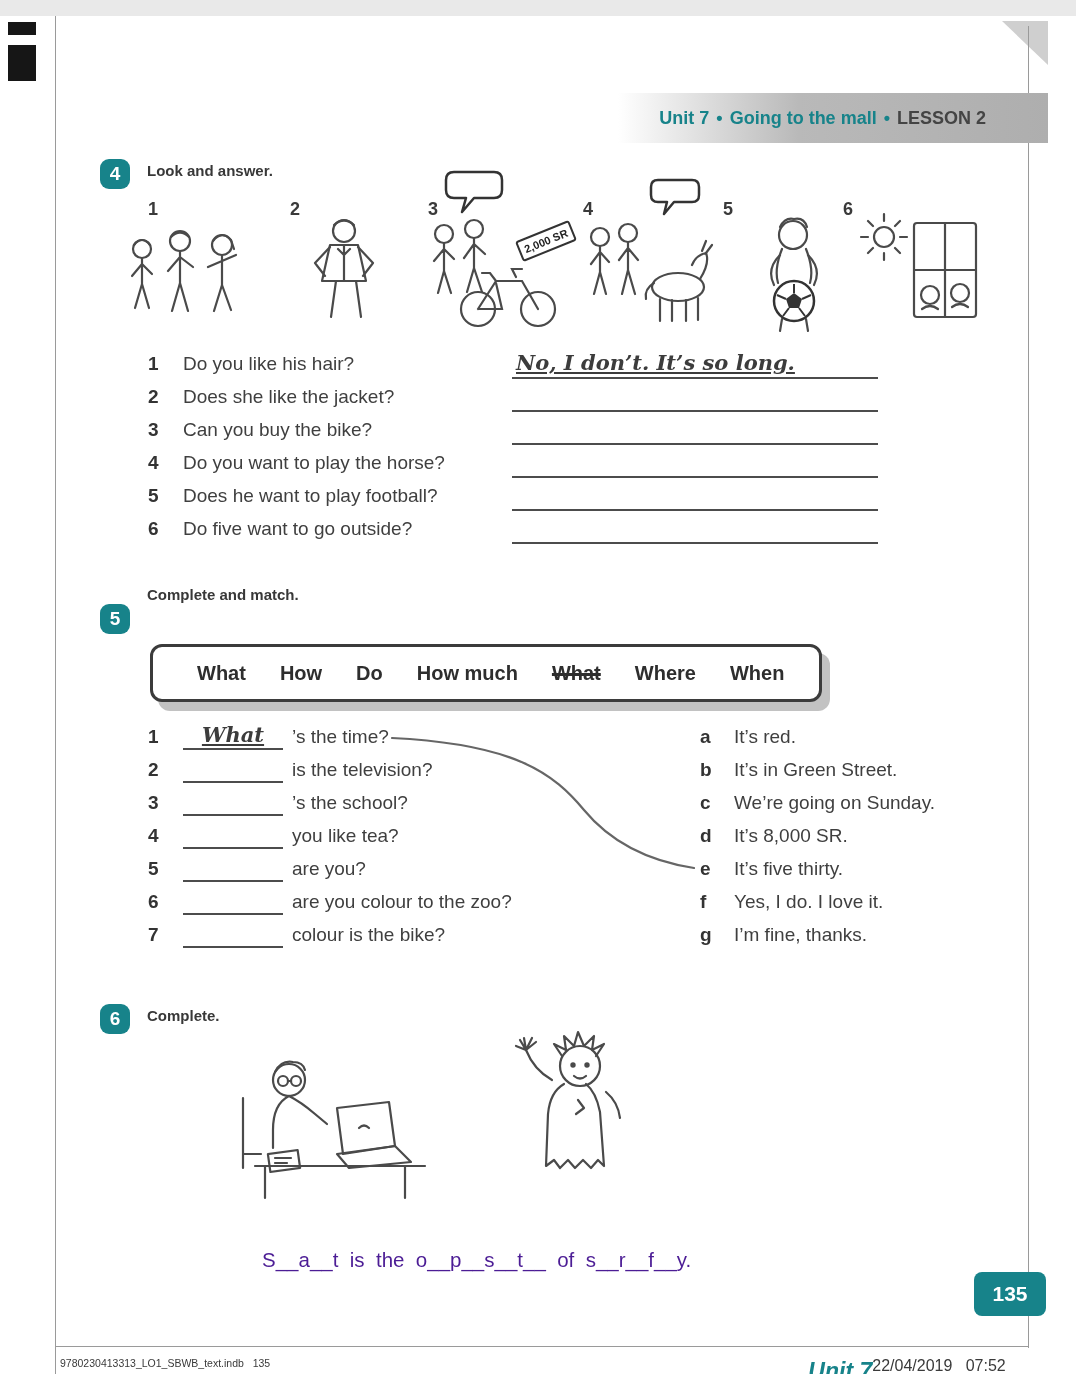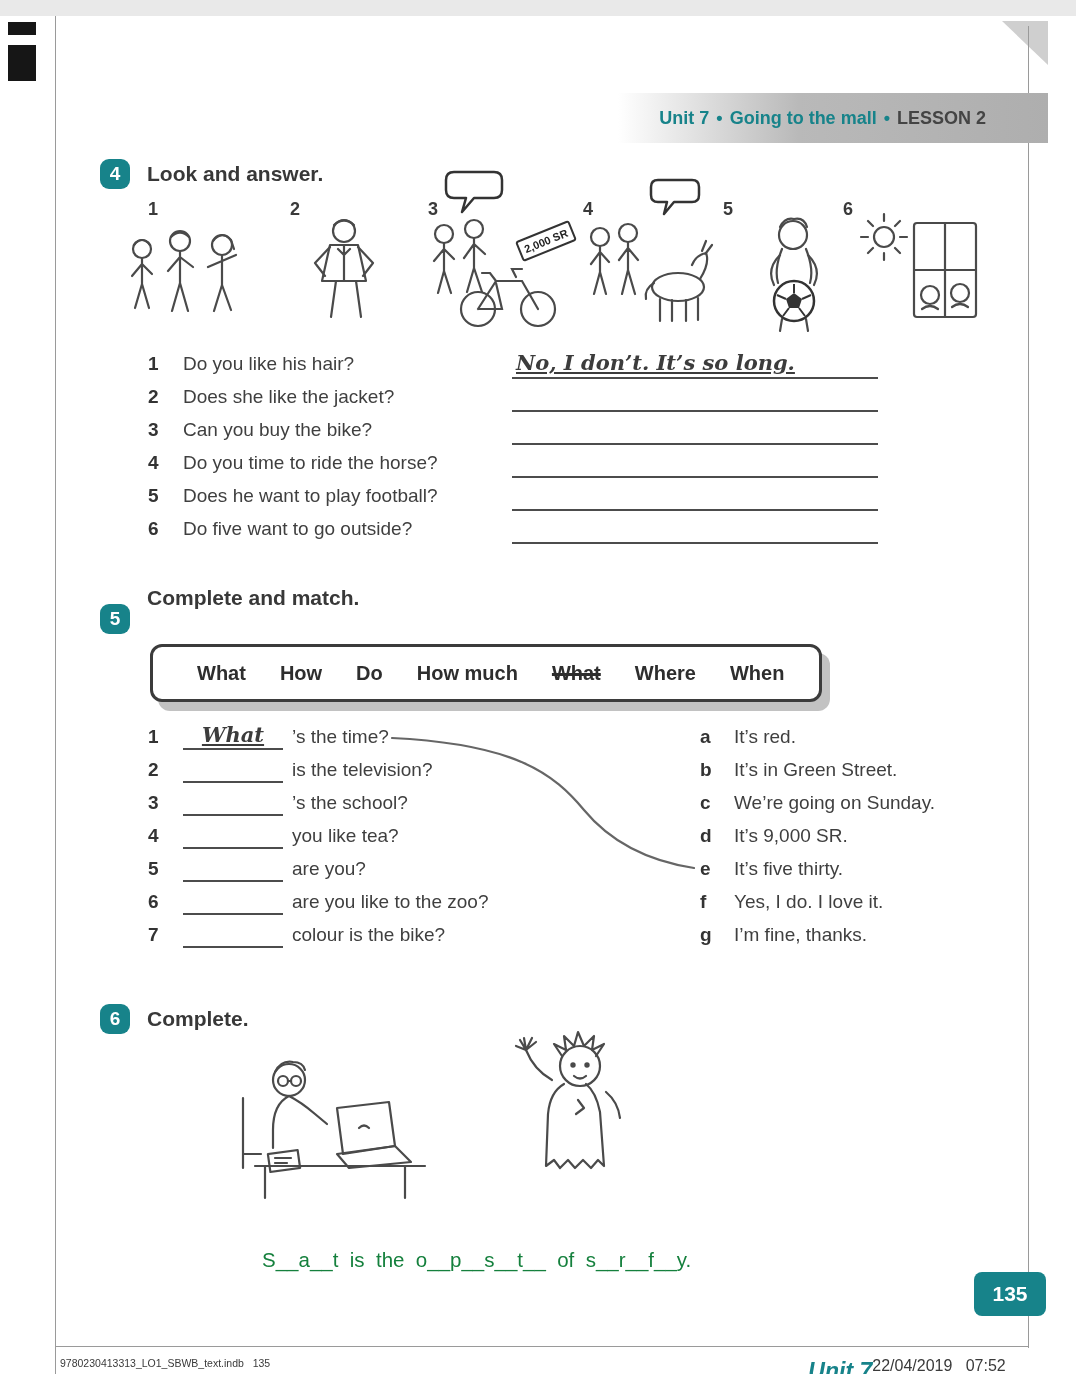--- a/index.html
+++ b/index.html
@@ -25,21 +25,21 @@
   .banner span { font-weight:bold; font-size:18px; white-space:pre; }
   .hdr-teal { color:var(--teal,#17838a); }
   .hdr-dark { color:#444444; }
   .dotsep   { margin:0 7px; }
 
   .badge {
     position:absolute; width:30px; height:30px; border-radius:9px;
     background:var(--teal,#17838a); color:#fff; font-weight:bold; font-size:19px;
     display:flex; align-items:center; justify-content:center;
   }
-  .ex-title { position:absolute; font-size:21px; font-weight:bold; color:#383838; }
+  .ex-title { position:absolute; font-size:15px; font-weight:bold; color:#383838; }
 
   .pic-num { position:absolute; top:183px; font-weight:bold; font-size:18px; color:#3a3a3a; }
   .pic, .bubble { position:absolute; }
 
   .qrow, .prow { position:absolute; left:0; width:100%; height:32px; font-size:19px; color:#3f3f3f; }
   .num   { position:absolute; left:148px; font-weight:bold; color:#333; }
   .qtext { position:absolute; left:183px; white-space:nowrap; }
   .ansline {
     position:absolute; left:512px; top:-6px; width:366px; height:32px;
     border-bottom:2px solid #4c4c4c;
@@ -60,21 +60,21 @@
 
   .pblank {
     position:absolute; left:183px; top:-4px; width:100px; height:28px;
     border-bottom:2px solid #4c4c4c; text-align:center;
   }
   .pblank .handwriting { font-size:21px; line-height:26px; }
   .ptext   { position:absolute; left:292px; white-space:nowrap; }
   .aletter { position:absolute; left:700px; font-weight:bold; color:#333; }
   .atext   { position:absolute; left:734px; white-space:nowrap; }
 
-  .completion { position:absolute; left:262px; top:1232px; font-size:20.5px; color:#15803d; white-space:pre; }
+  .completion { position:absolute; left:262px; top:1232px; font-size:20.5px; color:#4c1d95; white-space:pre; }
 
   .footer-ref {
     position:absolute; left:700px; top:1315px; width:255px; text-align:center;
     font-size:23px; font-style:italic; font-weight:bold; white-space:pre;
   }
   .f-teal { color:var(--teal,#17838a); }
   .f-dark { color:#4a4a4a; }
   .page-badge {
     position:absolute; left:974px; top:1256px; width:72px; height:44px; border-radius:8px;
     background:var(--teal,#17838a); color:#fff; font-weight:bold; font-size:21px;
@@ -228,21 +228,21 @@
   </div>
   <div class="qrow" style="top:403px;">
     <span class="num">3</span>
     <span class="qtext">Can you buy the bike?</span>
     <div class="ansline">
       <span class="handwriting"></span>
     </div>
   </div>
   <div class="qrow" style="top:436px;">
     <span class="num">4</span>
-    <span class="qtext">Do you time to ride the horse?</span>
+    <span class="qtext">Do you want to play the horse?</span>
     <div class="ansline">
       <span class="handwriting"></span>
     </div>
   </div>
   <div class="qrow" style="top:469px;">
     <span class="num">5</span>
     <span class="qtext">Does he want to play football?</span>
     <div class="ansline">
       <span class="handwriting"></span>
     </div>
@@ -295,37 +295,37 @@
     <span class="aletter">c</span>
     <span class="atext">We’re going on Sunday.</span>
   </div>
   <div class="prow" style="top:809px;">
     <span class="num">4</span>
     <div class="pblank">
       <span class="handwriting"></span>
     </div>
     <span class="ptext">you like tea?</span>
     <span class="aletter">d</span>
-    <span class="atext">It’s 9,000 SR.</span>
+    <span class="atext">It’s 8,000 SR.</span>
   </div>
   <div class="prow" style="top:842px;">
     <span class="num">5</span>
     <div class="pblank">
       <span class="handwriting"></span>
     </div>
     <span class="ptext">are you?</span>
     <span class="aletter">e</span>
     <span class="atext">It’s five thirty.</span>
   </div>
   <div class="prow" style="top:875px;">
     <span class="num">6</span>
     <div class="pblank">
       <span class="handwriting"></span>
     </div>
-    <span class="ptext">are you like to the zoo?</span>
+    <span class="ptext">are you colour to the zoo?</span>
     <span class="aletter">f</span>
     <span class="atext">Yes, I do. I love it.</span>
   </div>
   <div class="prow" style="top:908px;">
     <span class="num">7</span>
     <div class="pblank">
       <span class="handwriting"></span>
     </div>
     <span class="ptext">colour is the bike?</span>
     <span class="aletter">g</span>

